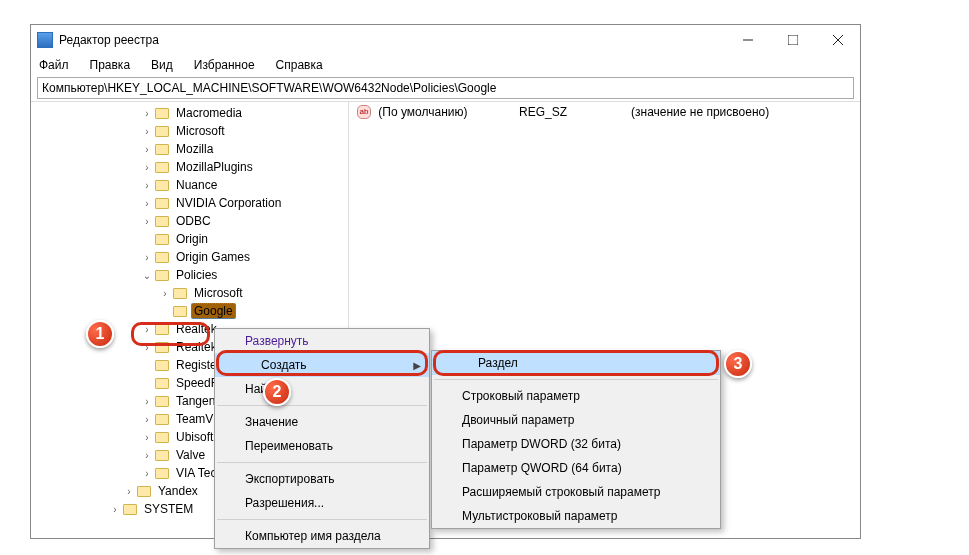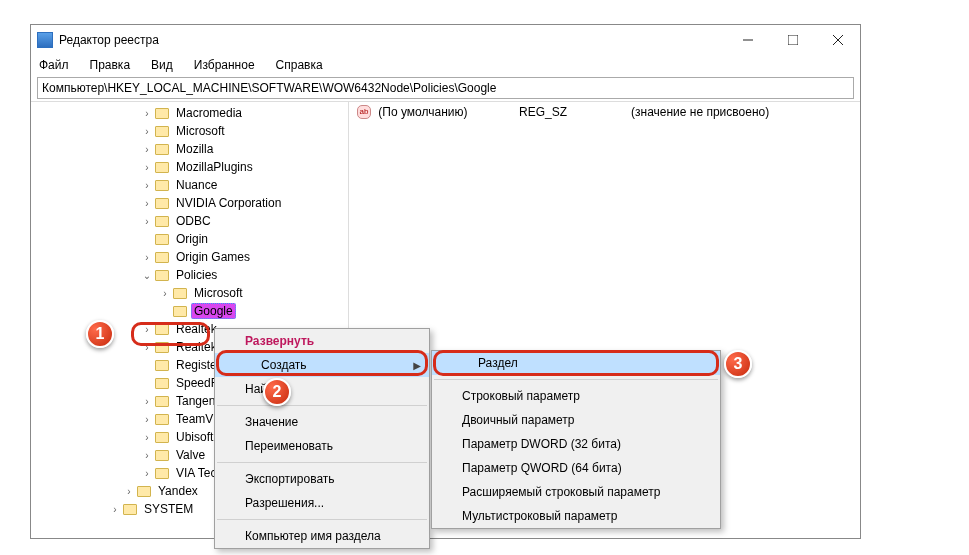--- a/index.html
+++ b/index.html
@@ -11,32 +11,32 @@
   .win-btn { width: 45px; height: 30px; display: flex; align-items: center; justify-content: center; font-size: 13px; color: #222; }
   .menubar { height: 20px; display: flex; align-items: center; padding: 0 6px; gap: 17px; font-size: 12px; }
   .menubar span { padding: 2px 2px; }
   .addressbar { height: 22px; border: 1px solid #aaa; margin: 2px 6px; font-size: 12px; padding: 2px 4px; line-height: 16px; overflow: hidden; white-space: nowrap; }
   .content { display: flex; height: calc(100% - 30px - 20px - 26px); border-top: 1px solid #ddd; }
   .tree { width: 318px; border-right: 1px solid #ddd; font-size: 12px; padding-top: 2px; position: relative; overflow: hidden; }
   .tree-row { display: flex; align-items: center; height: 18px; white-space: nowrap; }
   .chevron { width: 12px; text-align: center; color: #666; font-size: 10px; display: inline-block; }
   .folder-icon { width: 14px; height: 11px; background: #ffe9a8; border: 1px solid #d2b44e; border-radius: 1px; margin: 0 4px 0 2px; display: inline-block; }
   .tree-label { padding: 1px 3px; border-radius: 2px; }
-  .tree-label.selected { background: #d946ef; border: 1px dotted #3399ff; padding: 0 2px; }
+  .tree-label.selected { background: #a16207; border: 1px dotted #3399ff; padding: 0 2px; }
   .list { flex: 1; font-size: 12px; position: relative; }
   .list-header { display: flex; height: 22px; border-bottom: 1px solid #ddd; }
   .list-header div { padding: 3px 8px; border-right: 1px solid #eee; font-size: 12px; }
   .list-row { display: flex; height: 20px; align-items: center; }
   .list-row div { padding: 2px 8px; }
   .col-name { width: 162px; } .col-type { width: 112px; } .col-value { flex: 1; }
   .val-icon { width: 14px; height: 14px; border: 1px solid #c88; background: #fdd; display: inline-block; vertical-align: middle; margin-right: 4px; border-radius: 5px; font-size: 8px; color: #a00; text-align: center; line-height: 12px; }
   
   .ctx-menu { position: absolute; background: #f0f0f0; border: 1px solid #a0a0a0; box-shadow: 3px 3px 6px rgba(0,0,0,.25); font-size: 12px; z-index: 50; }
   .ctx-menu .item { height: 24px; display: flex; align-items: center; padding: 0 30px 0 30px; position: relative; }
-  .ctx-menu .item.disabled { color: #be185d; font-weight: bold; }
+  .ctx-menu .item.disabled { color: #4c1d95; }
   .ctx-menu .item .arrow { position: absolute; right: 8px; font-size: 10px; color: #444; }
   .ctx-menu .item.hover { background: #bfe0ff; padding-left: 46px; }
   .ctx-menu .sep { height: 1px; background: #d0d0d0; margin: 4px 2px; }
   
   .callout { position: absolute; z-index: 100; }
   .num { width: 28px; height: 28px; border-radius: 50%; background: radial-gradient(circle at 30% 30%, #ff6a4a, #c72a0d); color: #fff; font-weight: bold; font-size: 16px; display: flex; align-items: center; justify-content: center; border: 2px solid #fff; box-shadow: 0 2px 4px rgba(0,0,0,.4); }
   .red-ring { position: absolute; border: 3px solid #d62c1a; border-radius: 10px; z-index: 90; pointer-events: none; }
 </style>
 </head>
 <body>

